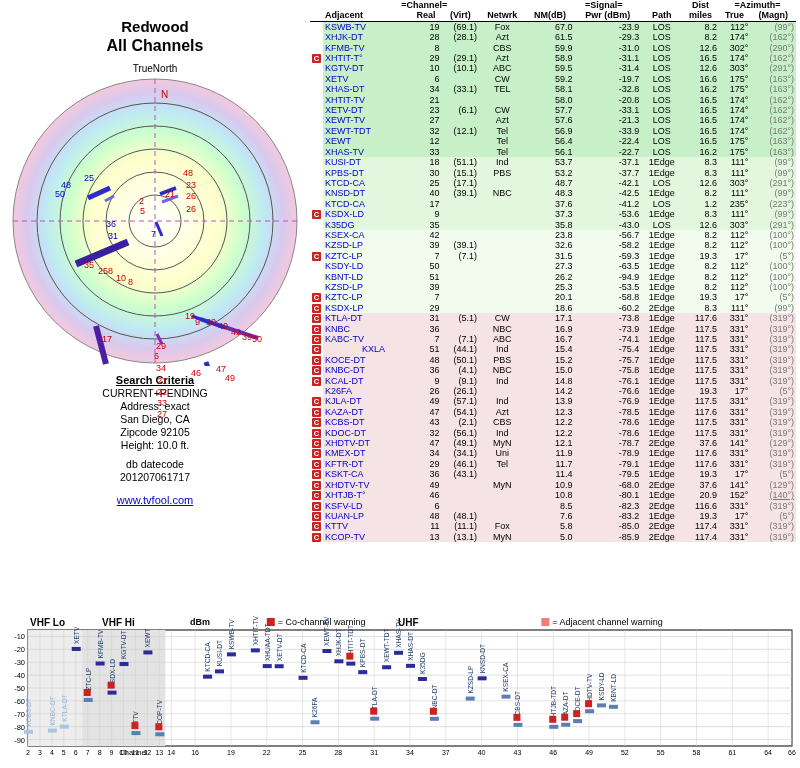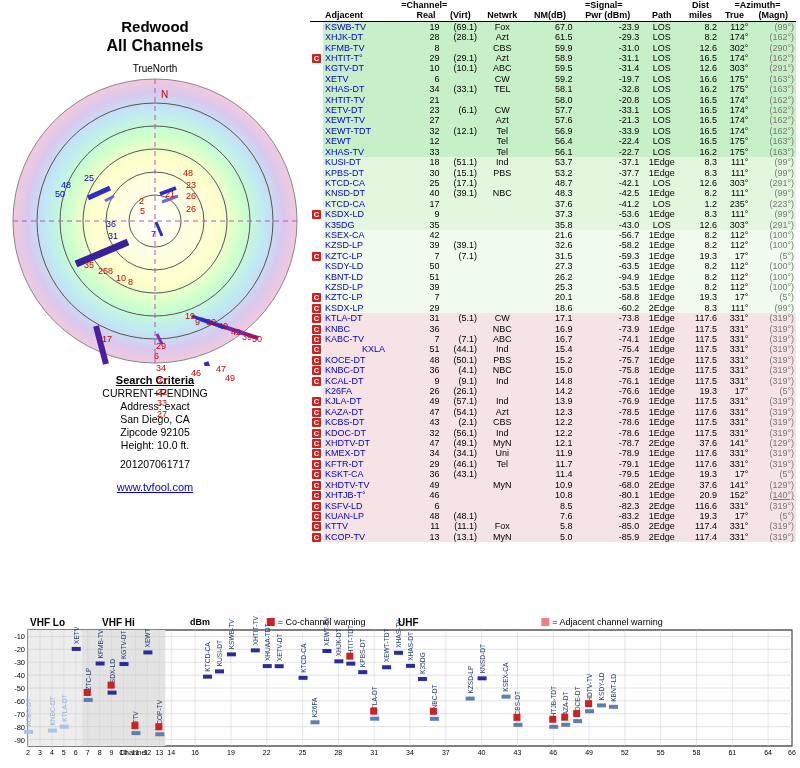--- a/index.html
+++ b/index.html
@@ -141,20 +141,21 @@
   </div>
 
   <div id="search-criteria">
     <div class="hdr">Search Criteria</div>
     <div>CURRENT+PENDING</div>
     <div>Address: exact</div>
     <div>San Diego, CA</div>
     <div>Zipcode 92105</div>
     <div>Height: 10.0 ft.</div>
     <span class="sp"></span>
+    <div>db datecode</div>
     <div>201207061717</div>
   </div>
 
   <div id="tvfool-link">www.tvfool.com</div>
 </div>
 
 <div id="table-panel">
   <table class="tv">
     <thead>
       <tr>
@@ -438,21 +439,21 @@
           <td class="c-num">12.6</td>
           <td class="c-num">303°</td>
           <td class="c-num magn" style="color: rgb(119, 119, 119);">(291°)</td>
         </tr>
         <tr style="background: rgb(241, 251, 238);">
           <td class="wcell" style="background: rgb(255, 255, 255);"></td>
           <td class="c-call" style="color: rgb(0, 0, 204);">KSEX-CA</td>
           <td class="c-num">42</td>
           <td class="c-num"></td>
           <td class="c-ctr"></td>
-          <td class="c-num">21.6</td>
+          <td class="c-num">23.8</td>
           <td class="c-num">-56.7</td>
           <td class="c-ctr">1Edge</td>
           <td class="c-num">8.2</td>
           <td class="c-num">112°</td>
           <td class="c-num magn" style="color: rgb(119, 119, 119);">(100°)</td>
         </tr>
         <tr style="background: rgb(241, 251, 238);">
           <td class="wcell" style="background: rgb(255, 255, 255);"></td>
           <td class="c-call" style="color: rgb(0, 0, 204);">KZSD-LP</td>
           <td class="c-num">39</td>

